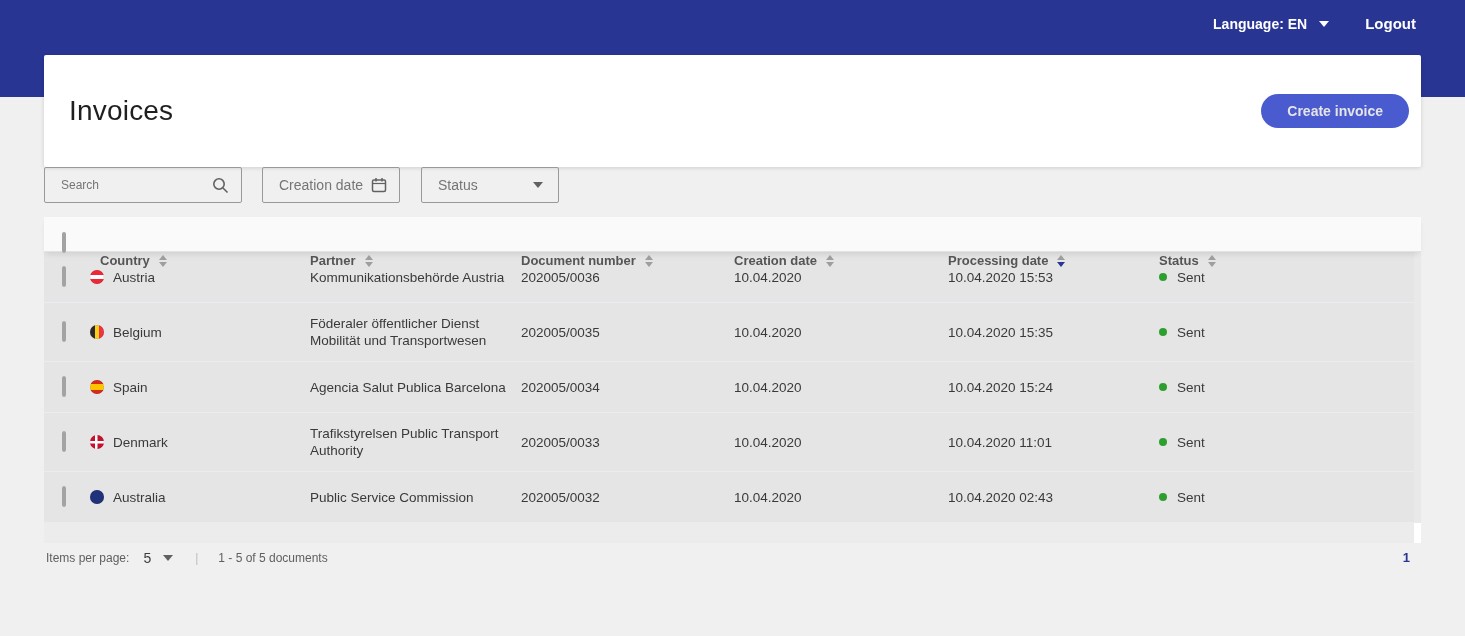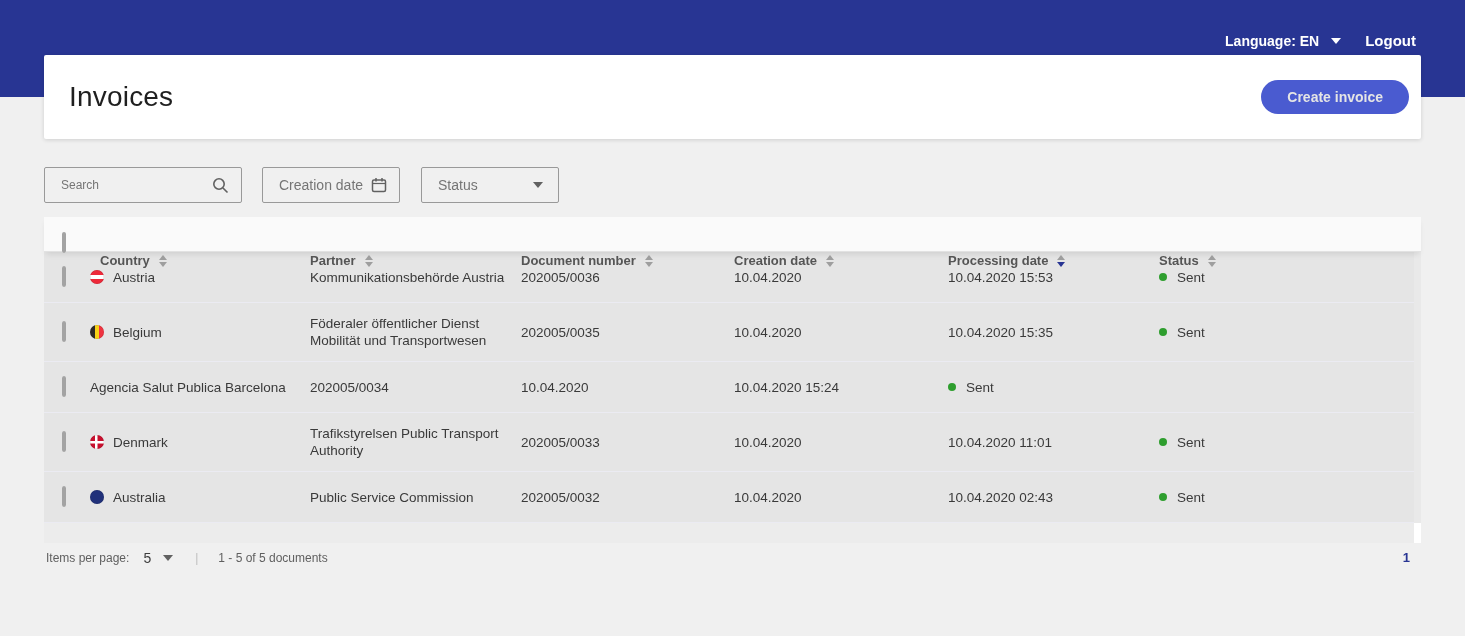--- a/index.html
+++ b/index.html
@@ -11,33 +11,33 @@
     overflow:hidden;
     color:#3c3c3c;
   }
 
   
   .topbar {
     position:absolute; top:0; left:0; width:100%; height:97px;
     background:var(--c-topbar_bg, #283593);
   }
   .topbar-right {
-    position:absolute; top:32px; right:49px;
-    display:flex; align-items:center; gap:24px; color:#fff;
+    position:absolute; top:15px; right:49px;
+    display:flex; align-items:center; gap:36px; color:#fff;
   }
   .lang { display:flex; align-items:center; gap:12px; font-size:14px; font-weight:700; cursor:pointer; }
   .caret-down-white {
     width:0; height:0; border-left:5px solid transparent; border-right:5px solid transparent;
     border-top:6px solid #fff; display:inline-block;
   }
   .logout { font-size:15px; font-weight:700; cursor:pointer; }
 
   
   .card {
-    position:absolute; left:44px; top:55px; width:1377px; height:84px;
+    position:absolute; left:44px; top:55px; width:1377px; height:112px;
     background:#fff; border-radius:2px;
     box-shadow:0 1px 4px rgba(0,0,0,0.14);
     display:flex; align-items:center; justify-content:space-between;
     padding:0 12px 0 25px;
   }
   .page-title { font-size:28px; font-weight:400; color:#1f1f1f; letter-spacing:0.2px; }
   .create-btn {
     background:var(--c-create_button_bg, #4a5bd0); color:#e5e5e5; border:none;
     height:34px; padding:0 26px; border-radius:17px;
     font-size:14px; font-weight:700; font-family:inherit; cursor:pointer;
@@ -238,20 +238,24 @@
     <div class="cell">202005/0035</div>
     <div class="cell">10.04.2020</div>
     <div class="cell">10.04.2020 15:35</div>
     <div class="cell status-cell">
       <span class="status-dot"></span>
       <span>Sent</span>
     </div>
   </div>
       <div class="grid-row tr">
     <div><span class="checkbox"></span></div>
+    <div class="cell country-cell">
+      <span class="flag flag-spain"></span>
+      <span>Spain</span>
+    </div>
     <div class="cell">Agencia Salut Publica Barcelona</div>
     <div class="cell">202005/0034</div>
     <div class="cell">10.04.2020</div>
     <div class="cell">10.04.2020 15:24</div>
     <div class="cell status-cell">
       <span class="status-dot"></span>
       <span>Sent</span>
     </div>
   </div>
       <div class="grid-row tr">

